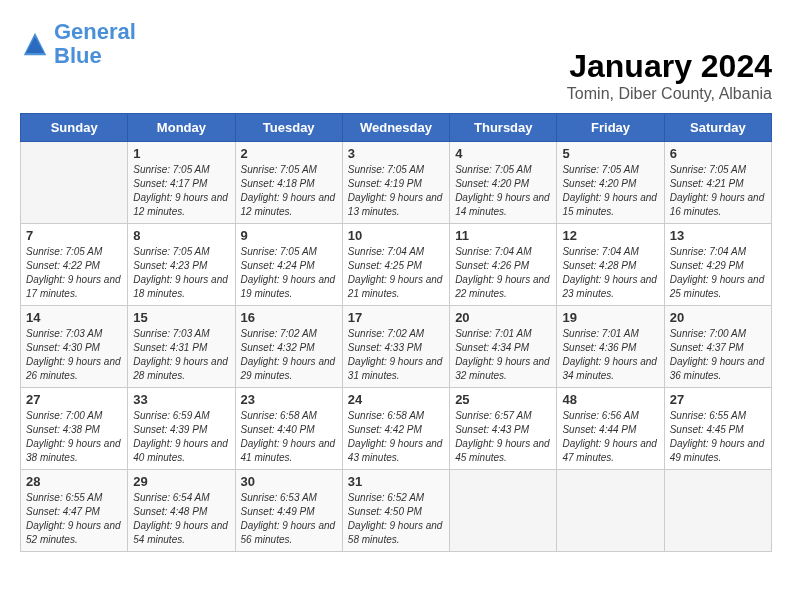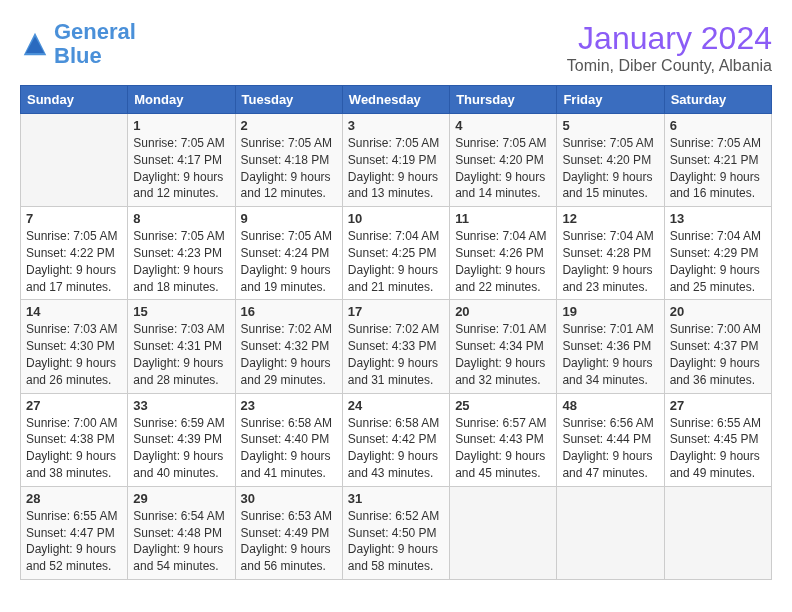--- a/index.html
+++ b/index.html
@@ -33,38 +33,39 @@
     .logo-icon {
       width: 30px;
       height: 30px;
       margin-right: 4px;
     }
     .title-block {
       text-align: right;
     }
     .main-title {
       font-size: 32px;
-      font-weight: normal;
-      color: #8b5cf6;
+      font-weight: bold;
+      color: #000000;
+      margin-top: 28px;
     }
     .subtitle {
       font-size: 16px;
       color: #555;
     }
     table {
       width: 100%;
       border-collapse: collapse;
     }
     thead th {
       background-color: #3a6dbf;
       color: #fff;
       font-size: 13px;
       font-weight: bold;
       padding: 6px 6px;
-      text-align: left;
+      text-align: center;
       border: 1px solid #2a5aaa;
     }
     tbody td {
       border: 1px solid #ccc;
       vertical-align: top;
       padding: 4px 5px;
       width: 14.28%;
       min-height: 80px;
       font-size: 11px;
       color: #333;
@@ -72,23 +73,24 @@
     }
     tbody tr:nth-child(odd) td {
       background: #f9f9f9;
     }
     .day-number {
       font-weight: bold;
       font-size: 13px;
       margin-bottom: 2px;
     }
     .day-info {
-      font-size: 12px;
+      font-size: 10px;
       line-height: 1.4;
       color: #333;
+      font-style: italic;
     }
     .empty-cell {
       background: #f5f5f5 !important;
     }
   </style>
 </head>
 <body>
 
 <div class="header">
   <div class="logo">

